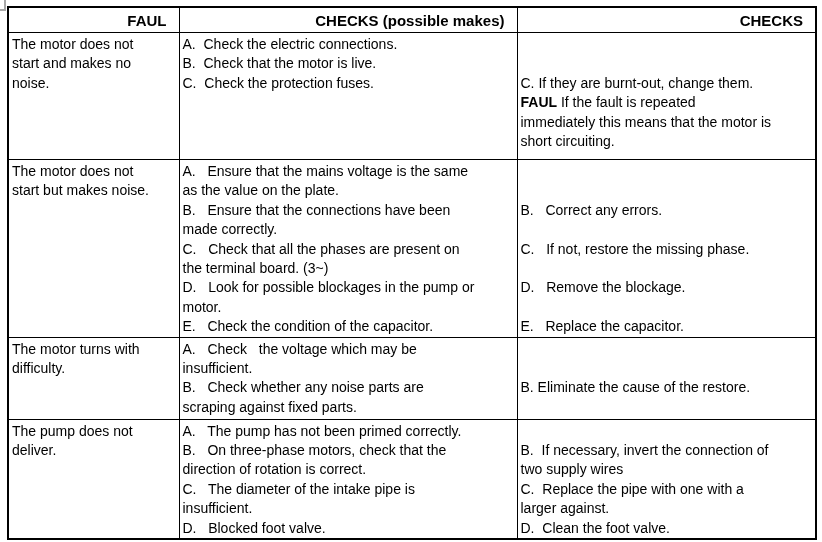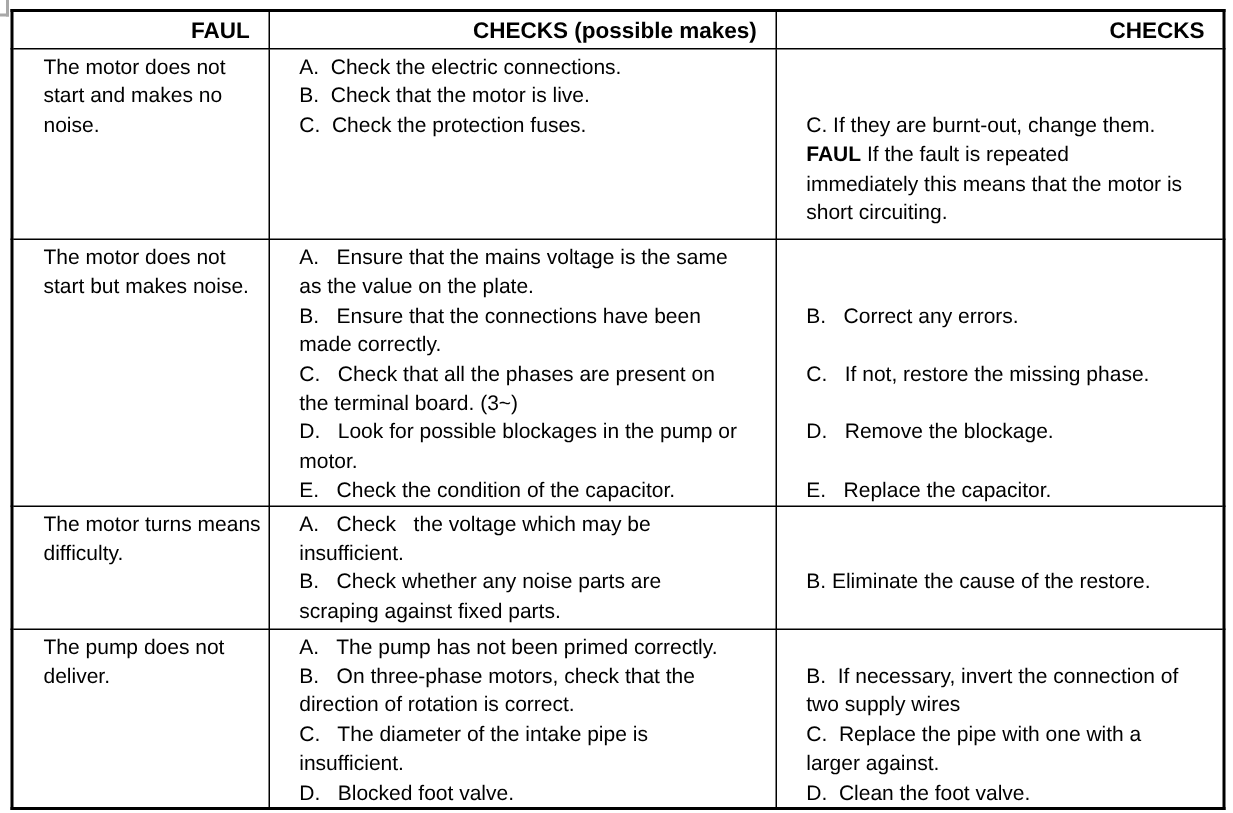--- a/index.html
+++ b/index.html
@@ -44,21 +44,21 @@
     white-space: pre;
     overflow: hidden;
   }
   .doc-table td {
     border: 1px solid #000000;
     vertical-align: top;
     font-size: 14px;
     line-height: 19.4px;
     white-space: pre;
     overflow: hidden;
-    padding: 2px 2px 0 20px;
+    padding: 2px 2px 0 3px;
     margin-left: 28px;
   }
   tr.row1 { height: 127px; }
   tr.row2 { height: 176px; }
   tr.row3 { height: 82px; }
   tr.row4 { height: 119px; }
   .note-bold { font-weight: bold; }
 </style>
 </head>
 <body>
@@ -109,21 +109,21 @@
 
 B.   Correct any errors.
 
 C.   If not, restore the missing phase.
 
 D.   Remove the blockage.
 
 E.   Replace the capacitor.</td>
     </tr>
     <tr class="row3">
-      <td>The motor turns means
+      <td>The motor turns with
 difficulty.</td>
       <td>A.   Check   the voltage which may be
 insufficient.
 B.   Check whether any noise parts are
 scraping against fixed parts.</td>
       <td>
 
 B. Eliminate the cause of the restore.</td>
     </tr>
     <tr class="row4">

